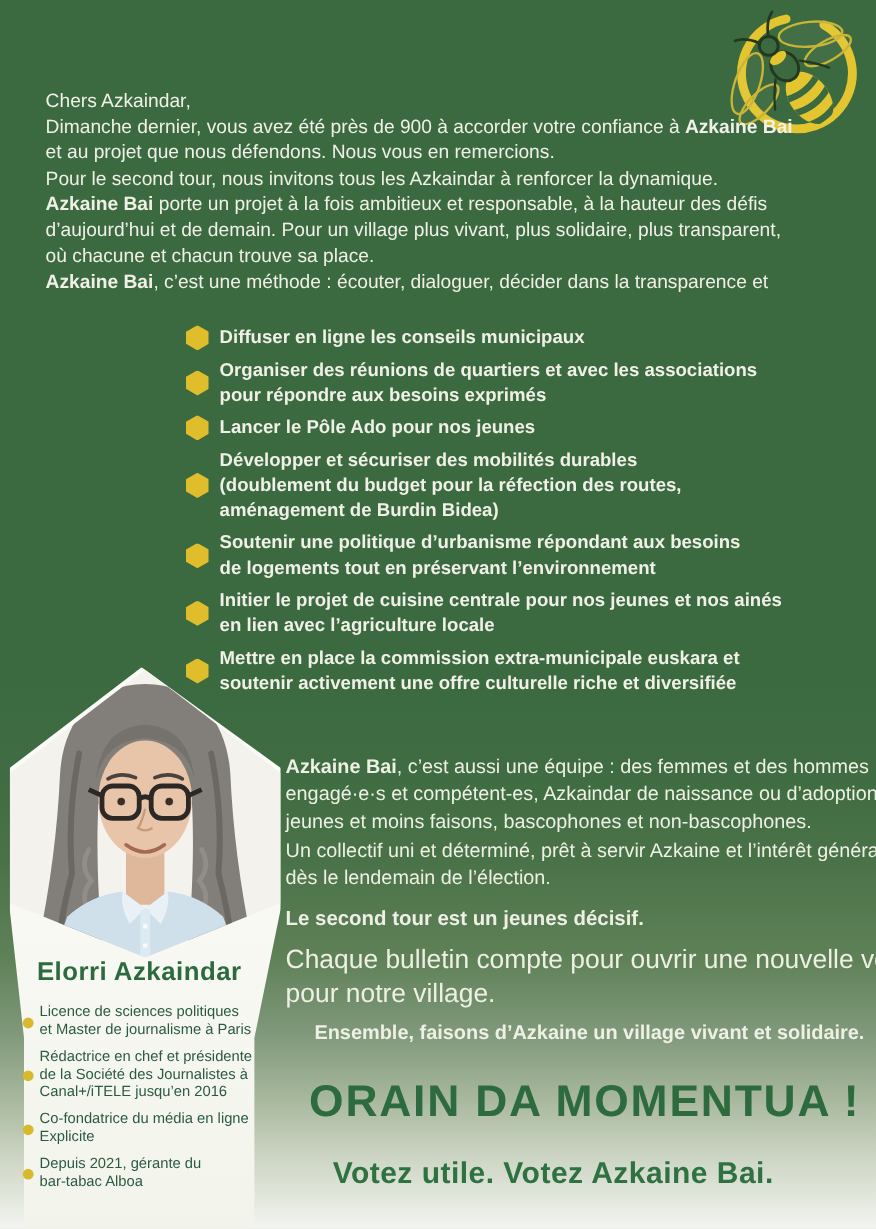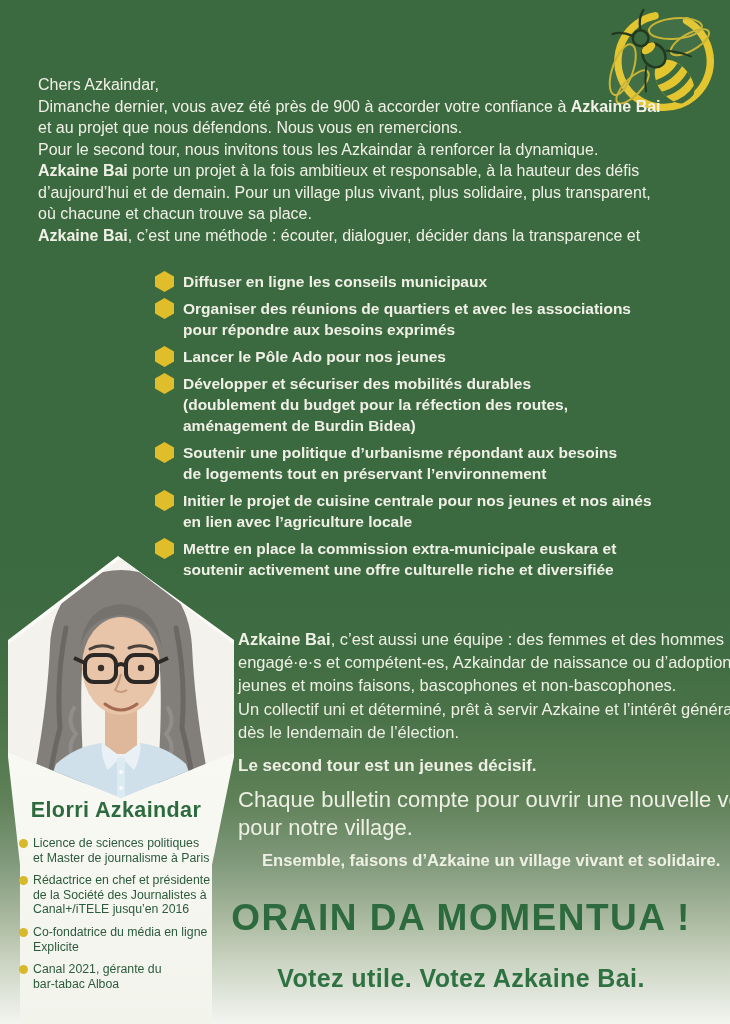--- a/index.html
+++ b/index.html
@@ -17,21 +17,21 @@
 
   .intro {
     position:absolute; left:38px; top:74px; width:680px;
     color:#f0f0e6; font-size:16px; line-height:21.5px;
   }
 
   .pledges {
     position:absolute; left:155px; top:271px;
     display:flex; flex-direction:column; gap:6px;
   }
-  .item-row { display:flex; align-items:flex-start; }
+  .item-row { display:flex; align-items:center; }
   .hex {
     flex:none; width:19px; height:21px; margin:0 9px 0 0; background:#dfbd2b;
     clip-path:polygon(50% 0,100% 26%,100% 74%,50% 100%,0 74%,0 26%);
   }
   .pledges .item-text { color:#f0f0e6; font-weight:bold; font-size:15.5px; line-height:21px; white-space:nowrap; }
 
   .left-panel {
     position:absolute; left:8px; top:556px; width:226px; height:468px;
     background:linear-gradient(180deg,#fcfcf9 0%,#f7f8f1 55%,#f2f4ec 100%);
     clip-path:polygon(110px 0,226px 84px,226px 201px,204px 309px,204px 468px,12px 468px,12px 309px,0 201px,0 84px);
@@ -64,21 +64,21 @@
   .bulletin {
     position:absolute; left:238px; top:786px; width:485px;
     color:#eef0e4; font-size:22px; line-height:28px;
   }
   .ensemble {
     position:absolute; left:238px; top:851px; width:490px;
     color:#eef0e4; font-weight:bold; font-size:16.6px; white-space:nowrap;margin-left:24px;
   }
 
   .slogan-main {
-    position:absolute; left:205px; top:897px; width:512px; text-align:center;
+    position:absolute; left:205px; top:897px; width:512px; text-align:right;
     color:#2d6b3e; font-weight:bold; font-size:37px; letter-spacing:1.5px; white-space:nowrap;
   }
   .slogan-sub {
     position:absolute; left:205px; top:964px; width:512px; text-align:center;
     color:#2f7242; font-weight:bold; font-size:25px; letter-spacing:0.4px; white-space:nowrap;
   }
 </style>
 </head>
 <body>
 
@@ -234,21 +234,21 @@
       <div class="item-row">
         <span class="dot"></span>
         <div class="item-text">
           <div>Co-fondatrice du média en ligne</div>
           <div>Explicite</div>
         </div>
       </div>
       <div class="item-row">
         <span class="dot"></span>
         <div class="item-text">
-          <div>Canal 2021, gérante du</div>
+          <div>Depuis 2021, gérante du</div>
           <div>bar-tabac Alboa</div>
         </div>
       </div>
     </div>
 
   <div class="team">
       <div class="tline"><span class="b">Azkaine Bai</span><span>, c’est aussi une équipe : des femmes et des hommes</span></div>
       <div class="tline"><span>engagé·e·s et compétent-es, Azkaindar de naissance ou d’adoption,</span></div>
       <div class="tline"><span>jeunes et moins faisons, bascophones et non-bascophones.</span></div>
       <div class="tline"><span>Un collectif uni et déterminé, prêt à servir Azkaine et l’intérêt général</span></div>

